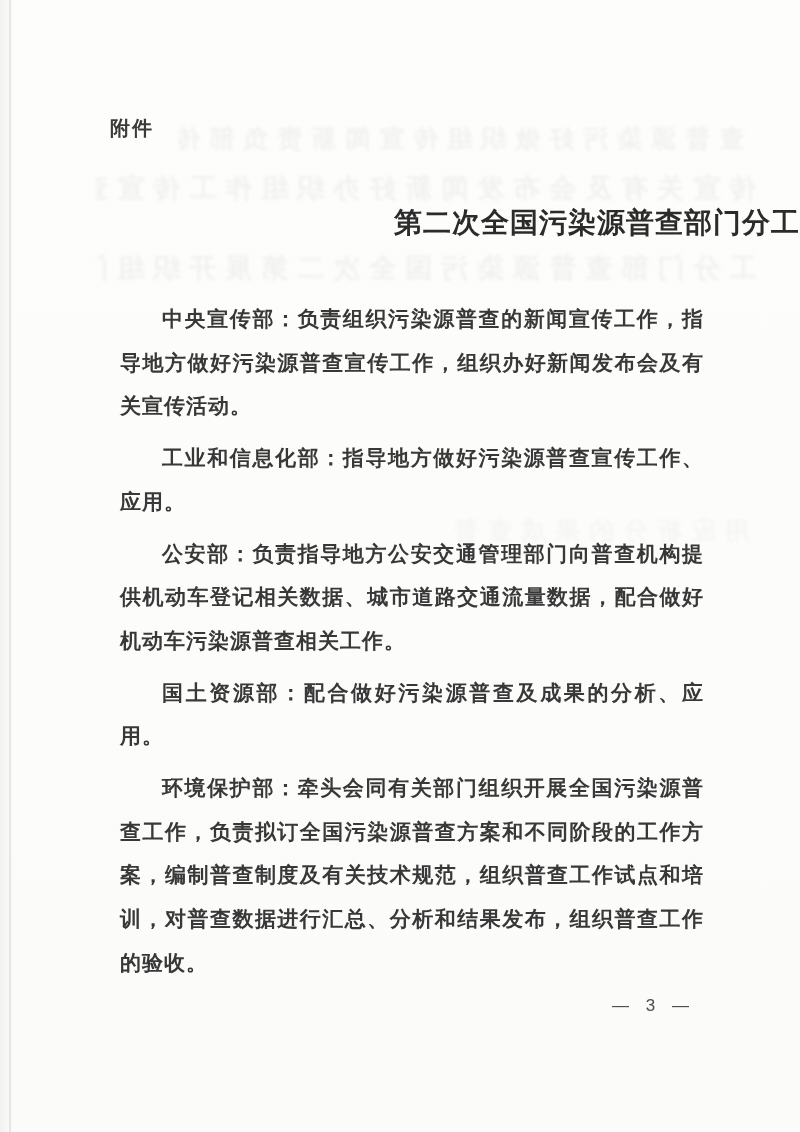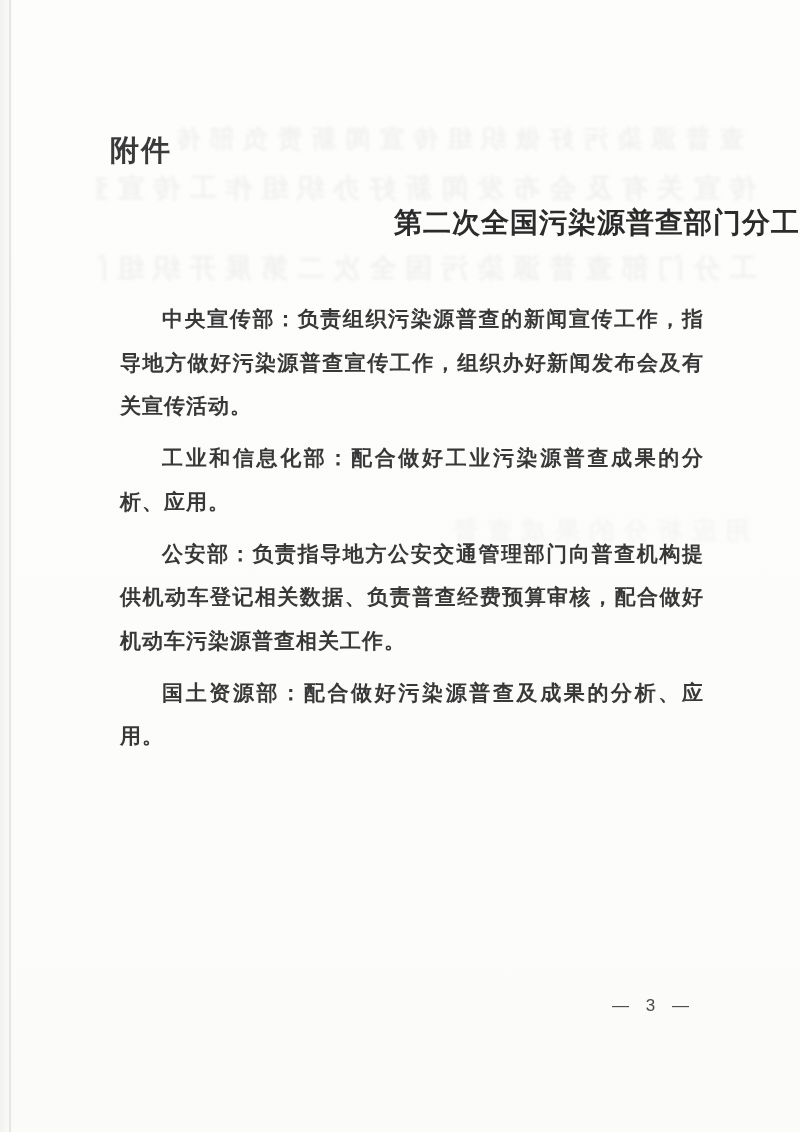--- a/index.html
+++ b/index.html
@@ -50,24 +50,24 @@
     pointer-events: none;
     font-family: "Liberation Sans", "DejaVu Sans", sans-serif;
   }
   .g0 { left: 178px; top: 122px; width: 566px; }
   .g1 { left: 96px;  top: 170px; width: 660px; font-size: 27px; }
   .g2 { left: 96px;  top: 250px; width: 660px; font-size: 27px; }
   .g3 { left: 420px; top: 514px; width: 330px; opacity: 0.06; }
   .attachment {
     position: absolute;
     left: 110px;
-    top: 131px;
+    top: 115px;
     font-family: "Liberation Sans", "DejaVu Sans", sans-serif;
     font-weight: 700;
-    font-size: 29px;
+    font-size: 20px;
     letter-spacing: 2px;
     color: #3a3a3a;
   }
   .title {
     position: absolute;
     left: 0;
     top: 204px;
     width: 100%;
     margin: 0;
     text-align: right;
@@ -120,20 +120,21 @@
   <div class="ghost g1">传宣关有及会布发闻新好办织组作工传宣查普源染污好做方</div>
   <div class="ghost g2">工分门部查普源染污国全次二第展开织组门部关有同会</div>
   <div class="ghost g3">用应析分的果成查普</div>
 
   <div class="attachment">附件</div>
 
   <h1 class="title">第二次全国污染源普查部门分工</h1>
 
   <div class="body">
     <p>中央宣传部：负责组织污染源普查的新闻宣传工作，指导地方做好污染源普查宣传工作，组织办好新闻发布会及有关宣传活动。</p>
-    <p>工业和信息化部：配合做好工业污染源普查成果的分析、应用。</p>
-    <p>公安部：负责指导地方公安交通管理部门向普查机构提供机动车登记相关数据、负责普查经费预算审核，配合做好机动车污染源普查相关工作。</p>
+    <p>工业和信息化部：指导地方做好污染源普查宣传工作、应用。</p>
+    <p>公安部：负责指导地方公安交通管理部门向普查机构提供机动车登记相关数据、城市道路交通流量数据，配合做好机动车污染源普查相关工作。</p>
     <p>国土资源部：配合做好污染源普查及成果的分析、应用。</p>
+    <p>环境保护部：牵头会同有关部门组织开展全国污染源普查工作，负责拟订全国污染源普查方案和不同阶段的工作方案，编制普查制度及有关技术规范，组织普查工作试点和培训，对普查数据进行汇总、分析和结果发布，组织普查工作的验收。</p>
   </div>
 
   <div class="pagenum">— 3 —</div>
 
 </div>
 
 </body></html>

